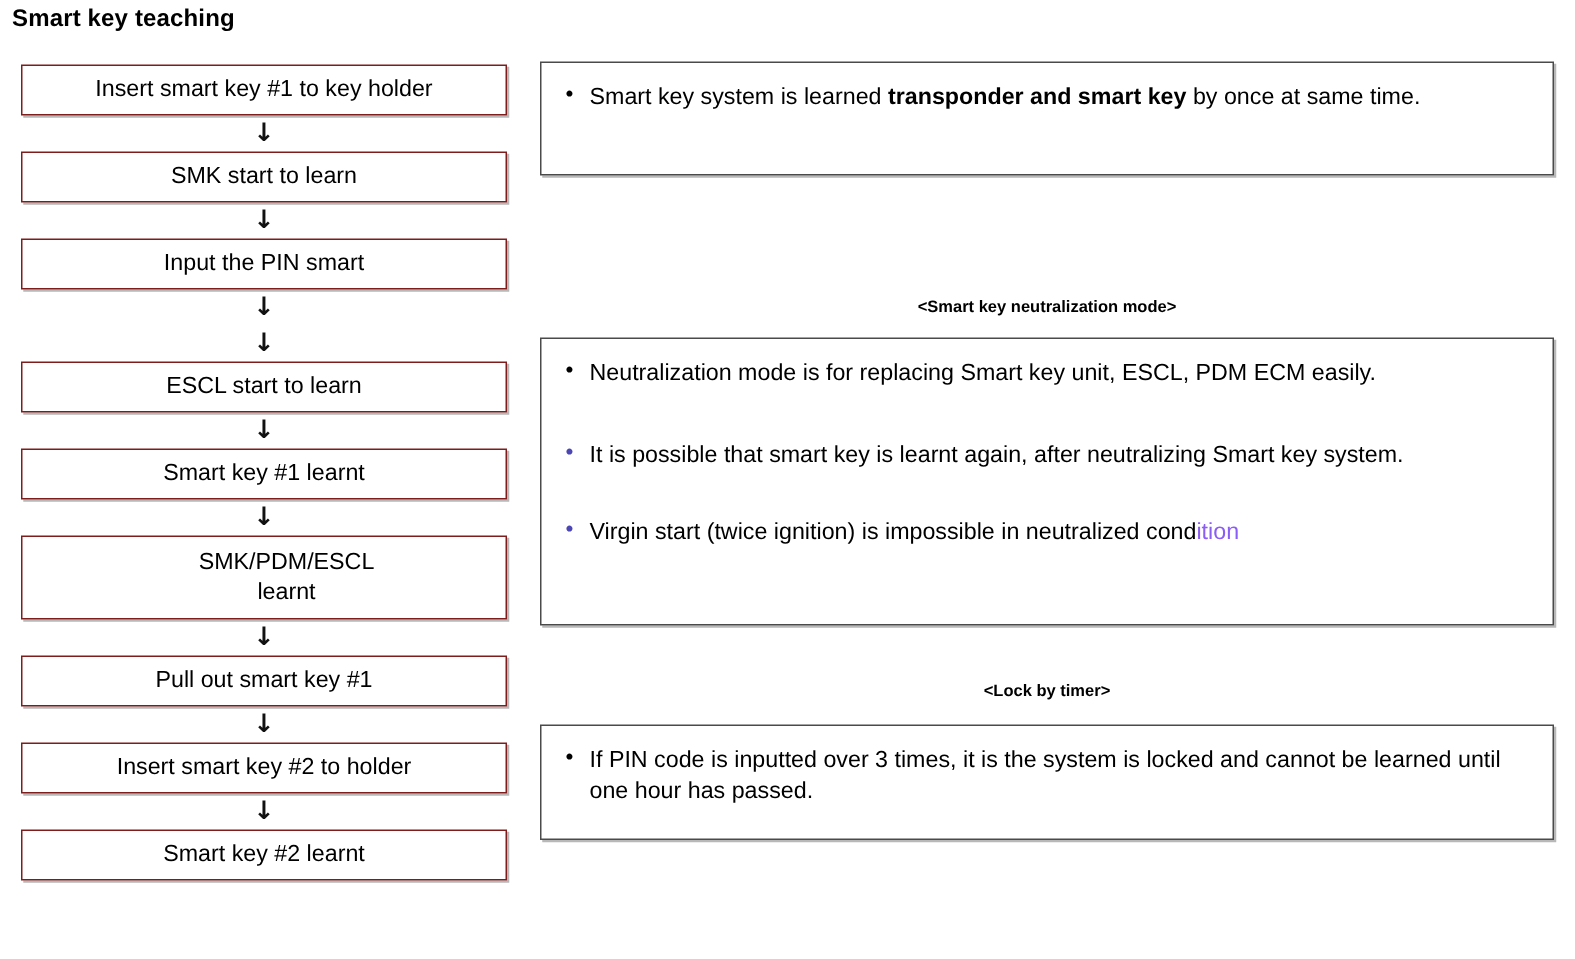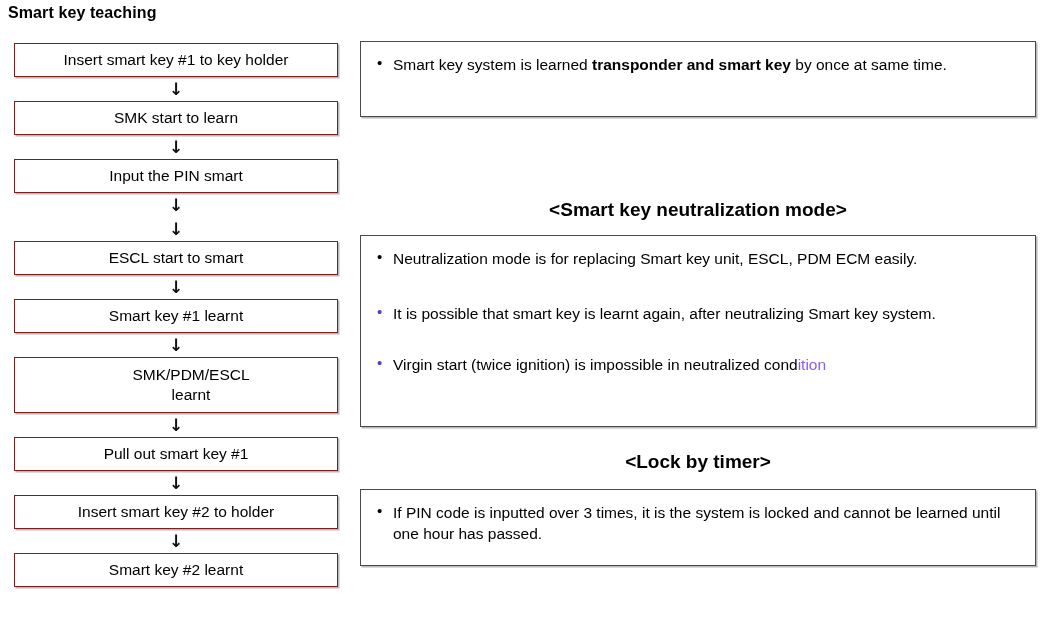--- a/index.html
+++ b/index.html
@@ -69,21 +69,21 @@
 
   
   #notes-column {
     position: absolute;
     left: 360px;
     top: 41px;
     width: 676px;
   }
   .note-heading {
     text-align: center;
-    font-size: 19px;
+    font-size: 11px;
     font-weight: bold;
     width: 676px;
   }
   .note-box {
     box-sizing: border-box;
     width: 676px;
     border: 1px solid #4a4a4a;
     box-shadow: 1.5px 1.5px 0 0 #b8b8b8;
     background: #ffffff;
     padding: 12px 14px 12px 16px;
@@ -127,21 +127,21 @@
   <div class="flow-arrow">↓</div>
 
   <div class="flow-step">
     <div class="flow-box">Input the PIN smart</div>
   </div>
   <div class="flow-arrow">↓</div>
 
   <div class="flow-arrow">↓</div>
 
   <div class="flow-step">
-    <div class="flow-box">ESCL start to smart</div>
+    <div class="flow-box">ESCL start to learn</div>
   </div>
   <div class="flow-arrow">↓</div>
 
   <div class="flow-step">
     <div class="flow-box">Smart key #1 learnt</div>
   </div>
   <div class="flow-arrow">↓</div>
 
   <div class="flow-step">
     <div class="flow-box two-line" style="white-space: pre-line; padding-left: 30px;">SMK/PDM/ESCL
@@ -180,21 +180,21 @@
       <span class="note-bullet bullet-black">•</span><span>Neutralization mode is for replacing Smart key unit, ESCL, PDM ECM easily.</span>
     </div>
     <div class="note-line" style="margin-top: 34px;">
       <span class="note-bullet bullet-blue">•</span><span>It is possible that smart key is learnt again, after neutralizing Smart key system.</span>
     </div>
     <div class="note-line" style="margin-top: 30px;">
       <span class="note-bullet bullet-blue">•</span><span>Virgin start (twice ignition) is impossible in neutralized cond</span><span class="txt-blue">ition</span>
     </div>
   </div>
 
-  <div class="note-heading" style="margin-top: 24px;">&lt;Lock by timer&gt;</div>
+  <div class="note-heading" style="margin-top: 38px;">&lt;Lock by timer&gt;</div>
 
   <div class="note-box" style="margin-top: 16px; min-height: 77px;">
     <div class="note-line">
       <span class="note-bullet bullet-black">•</span><span>If PIN code is inputted over 3 times, it is the system is locked and cannot be learned until one hour has passed.</span>
     </div>
   </div>
 
 </div>
 
 </body></html>

